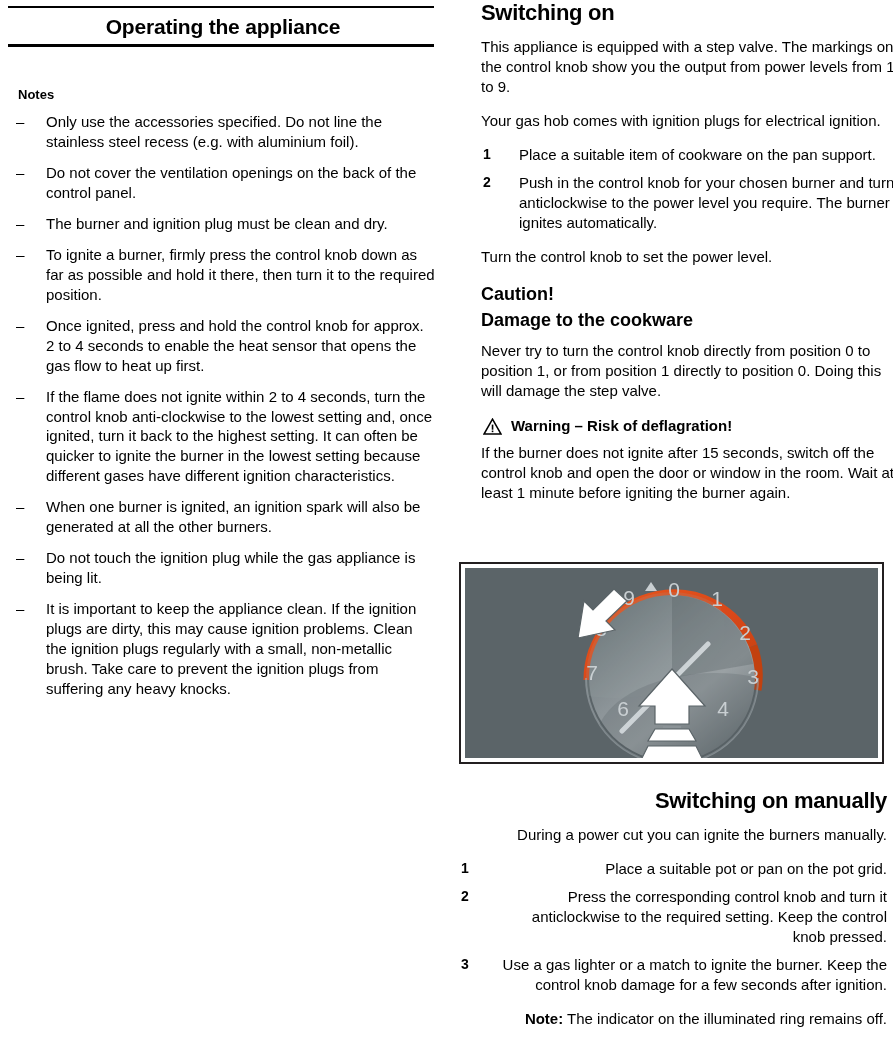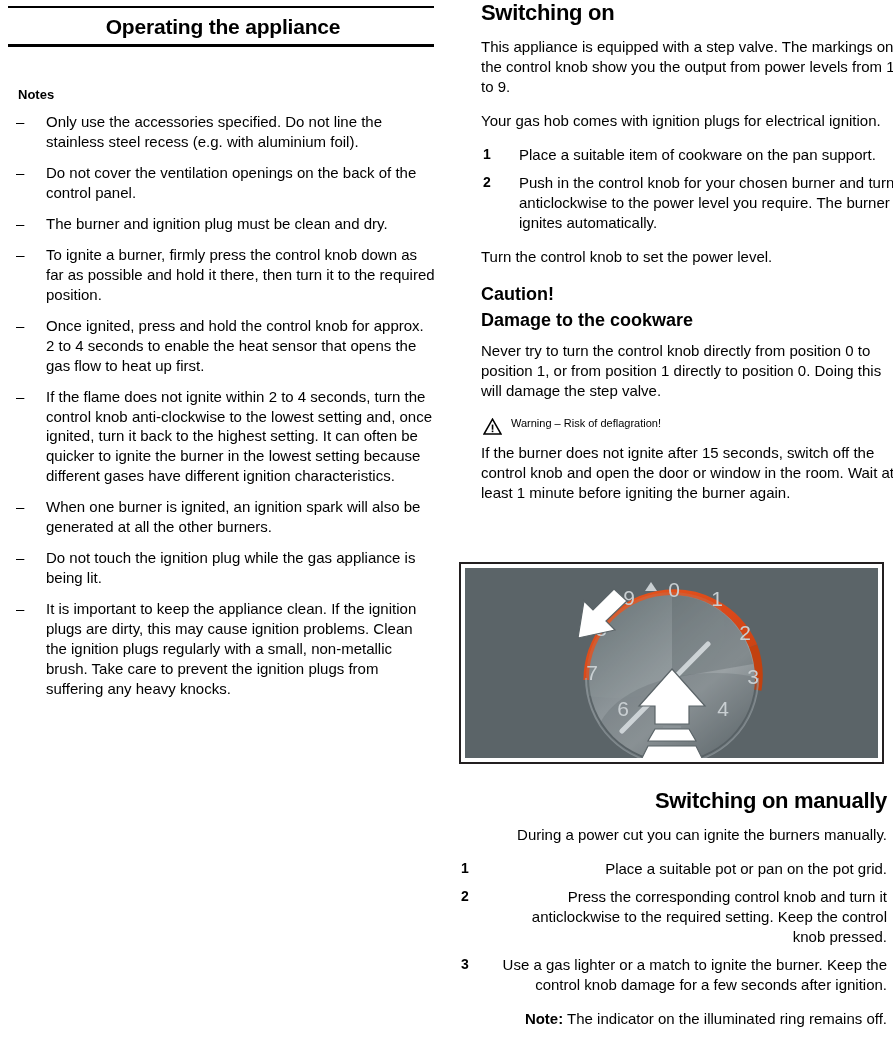--- a/index.html
+++ b/index.html
@@ -124,22 +124,22 @@
     align-items: flex-start;
     margin: 16px 0 8px 0;
   }
   .warn-tri {
     flex: 0 0 auto;
     width: 19px;
     height: 17px;
     margin: 1px 9px 0 2px;
   }
   .warn-text {
-    font-size: 11px;
-    font-weight: normal;
+    font-size: 15px;
+    font-weight: bold;
     line-height: 1.2;
     text-align: right;
   }
 
   .note-para {
     font-size: 15px;
     line-height: 1.33;
     margin: 14px 0 0 0;
   }
   .note-para b { font-weight: bold; }

